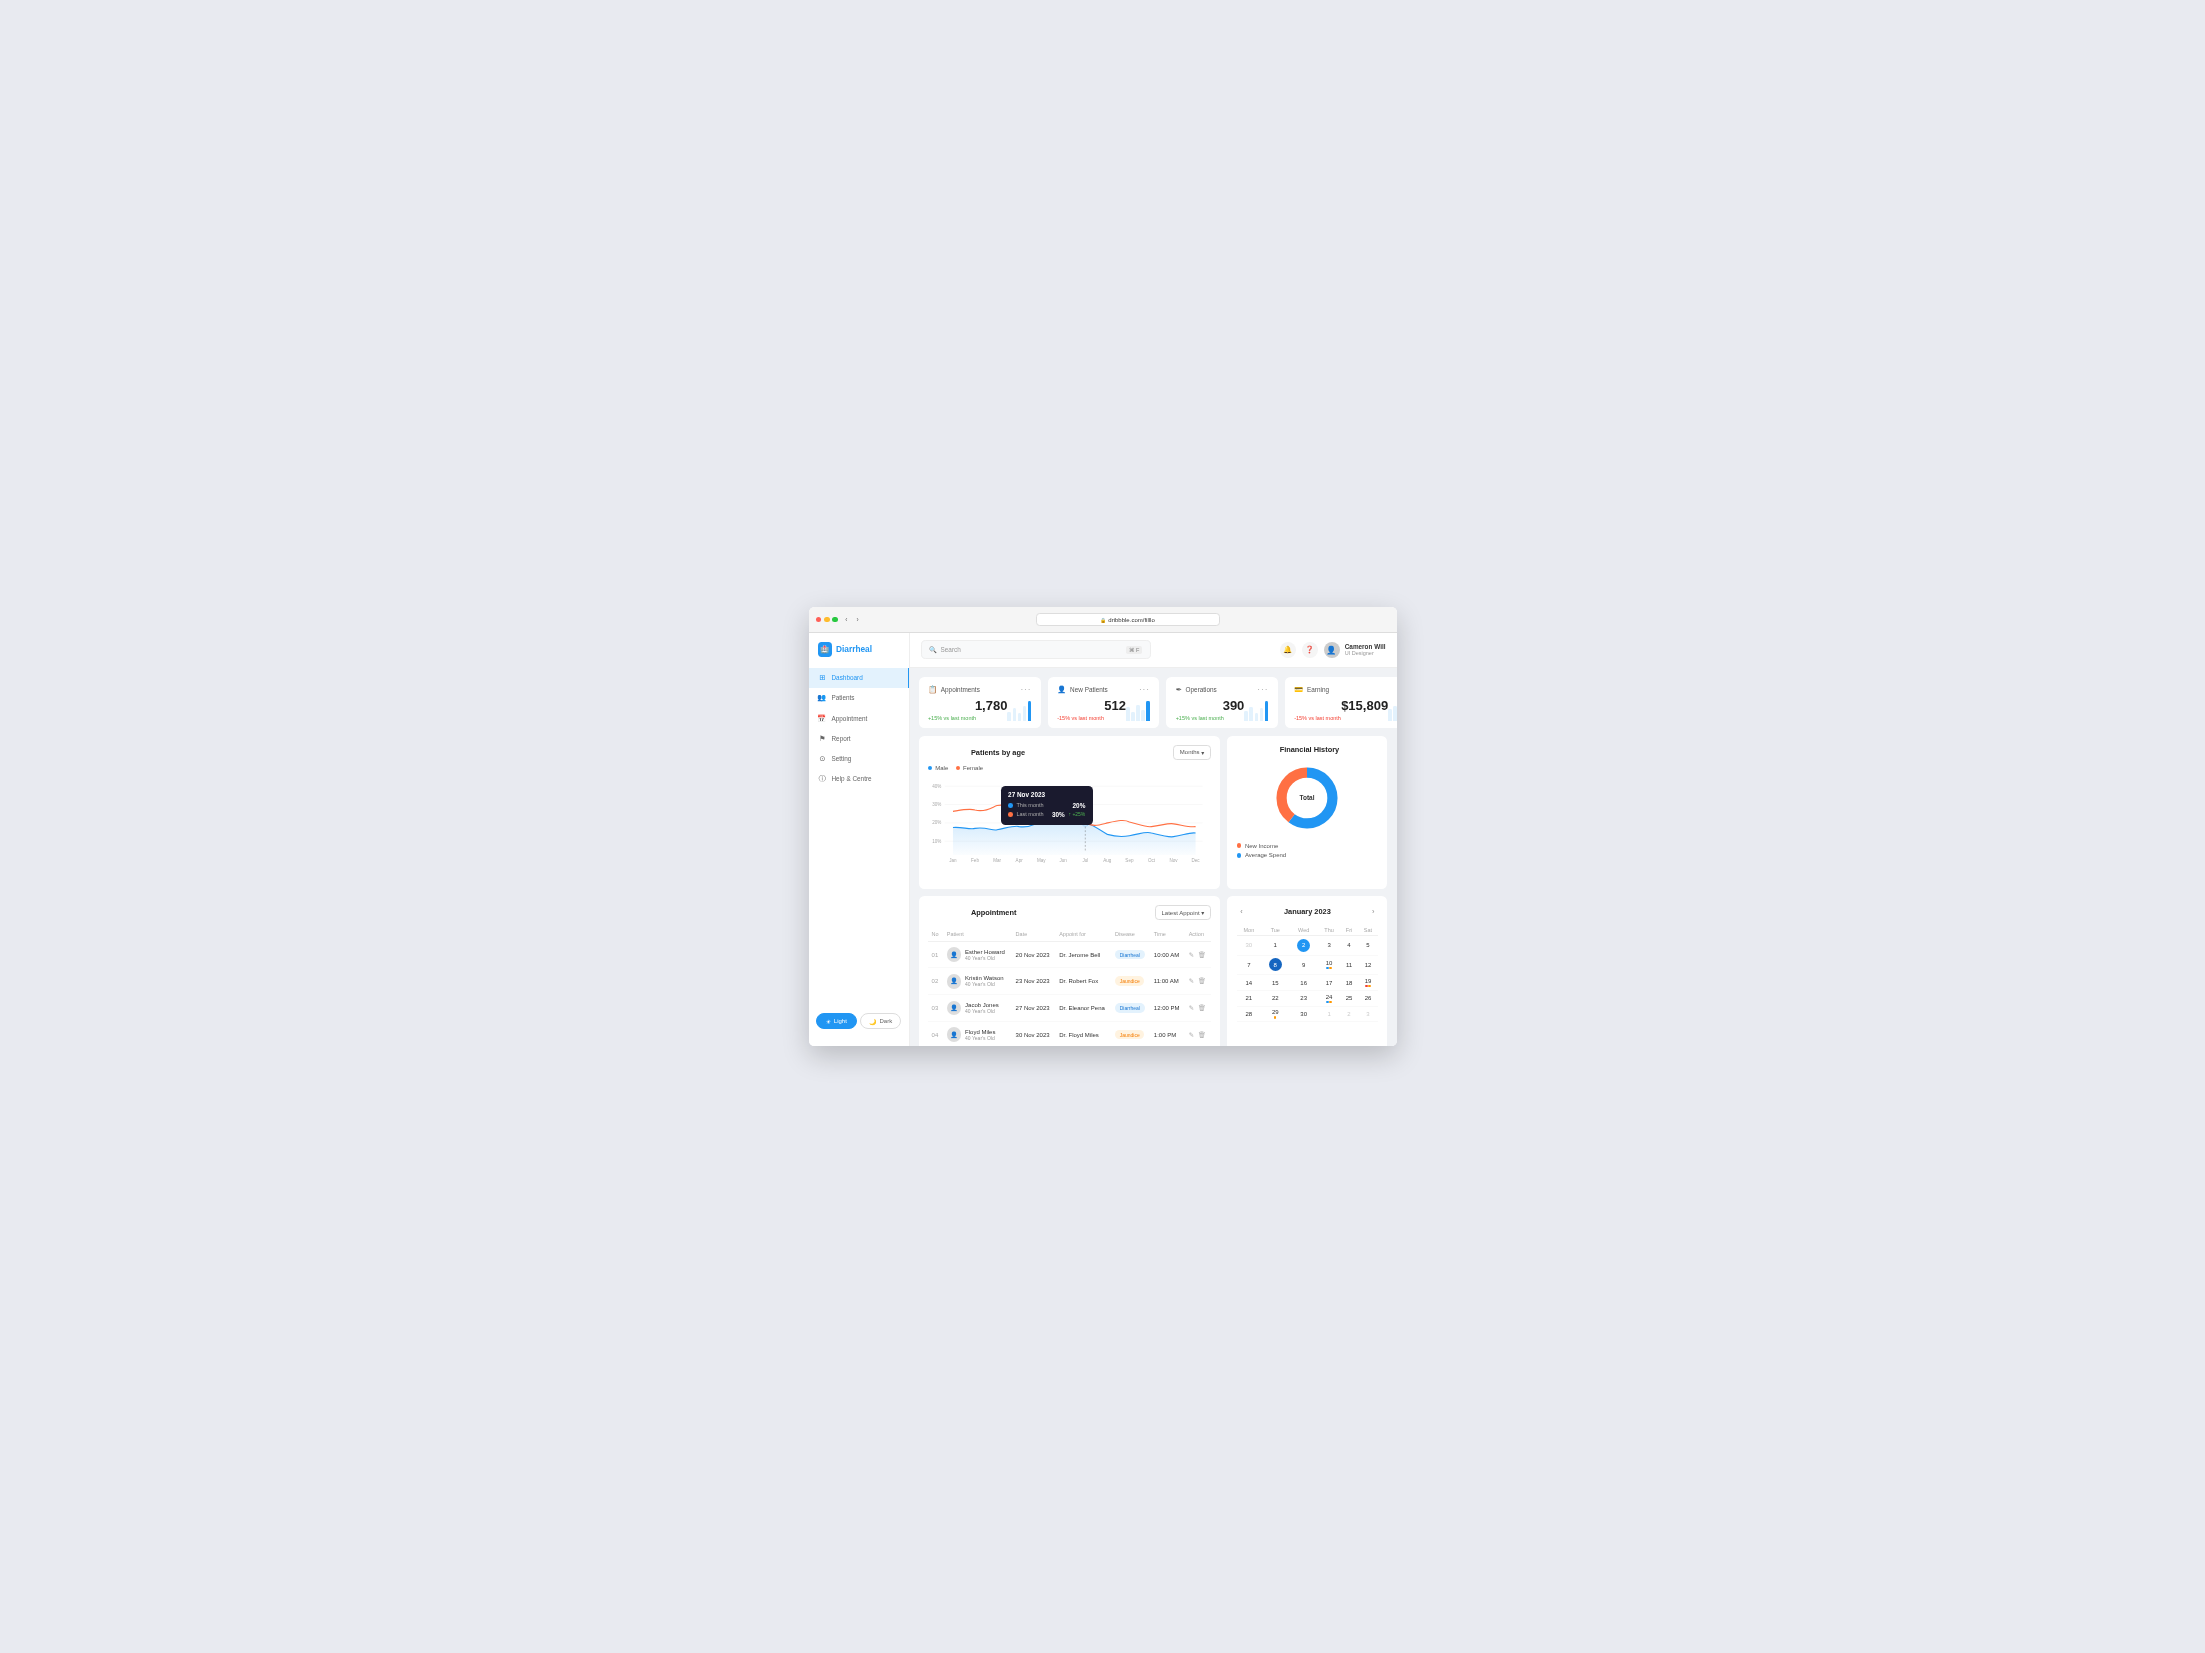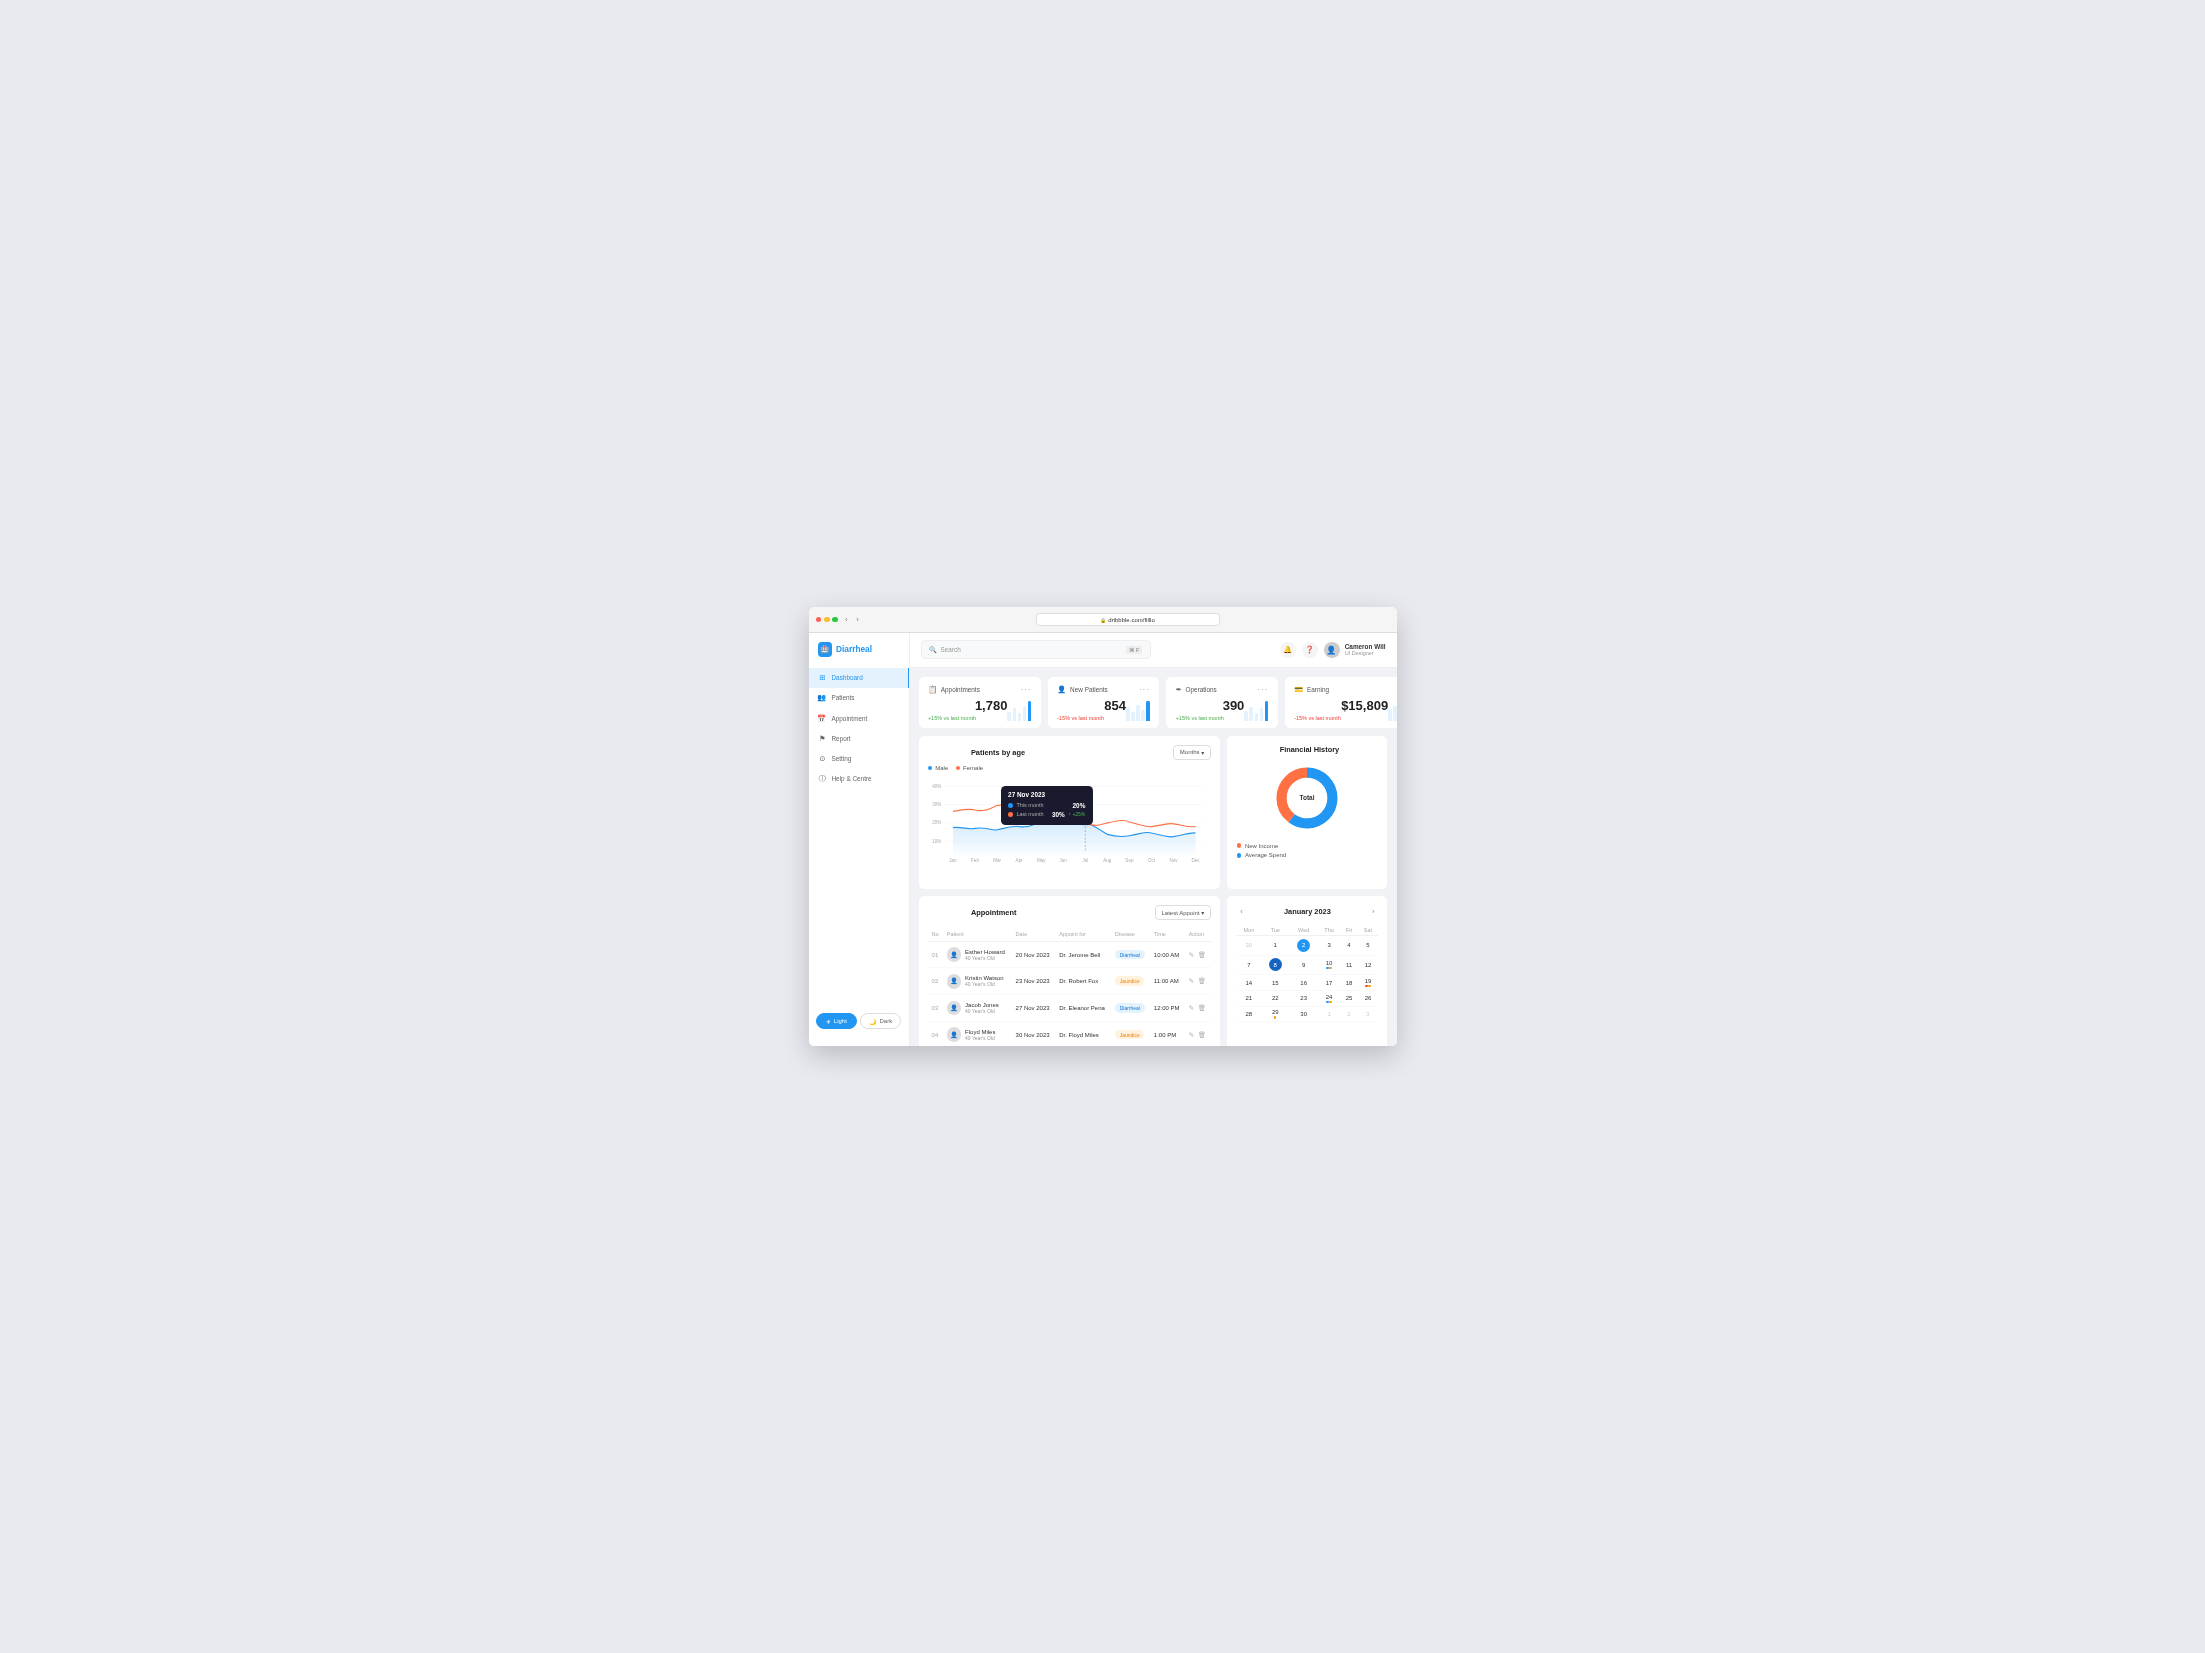--- a/index.html
+++ b/index.html
@@ -254,21 +254,21 @@
           <div class="stat-card">
             <div class="stat-header">
               <div class="stat-title-row">
                 <span class="stat-icon">👤</span>
                 <span class="stat-title">New Patients</span>
               </div>
               <span class="stat-more">···</span>
             </div>
             <div class="stat-body">
               <div>
-                <div class="stat-number">854</div>
+                <div class="stat-number">512</div>
                 <div class="stat-change down">-15% vs last month</div>
               </div>
               <div class="stat-chart">
                 <div class="bar bar-light" style="height:13.8px"></div>
                 <div class="bar bar-light" style="height:9.2px"></div>
                 <div class="bar bar-light" style="height:16px"></div>
                 <div class="bar bar-light" style="height:11.5px"></div>
                 <div class="bar bar-blue" style="height:20px"></div>
               </div>
             </div>

